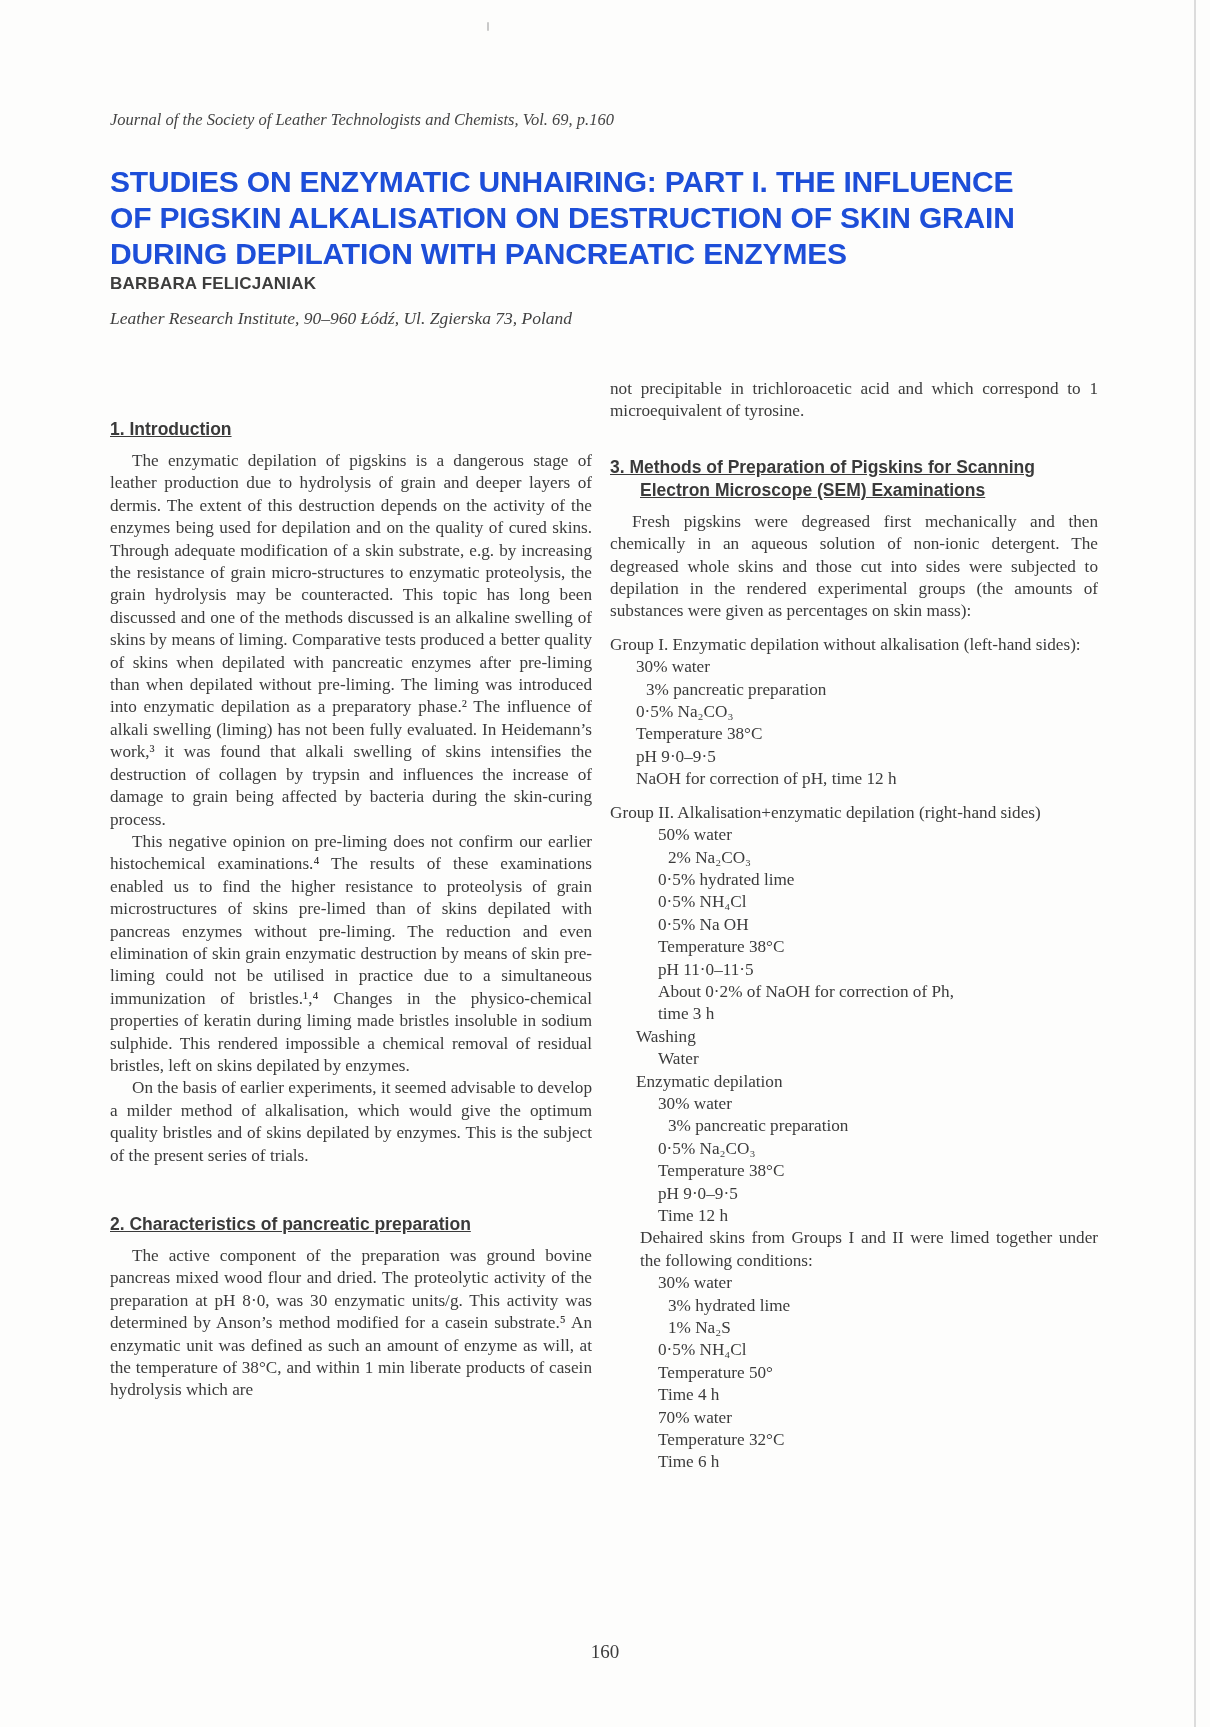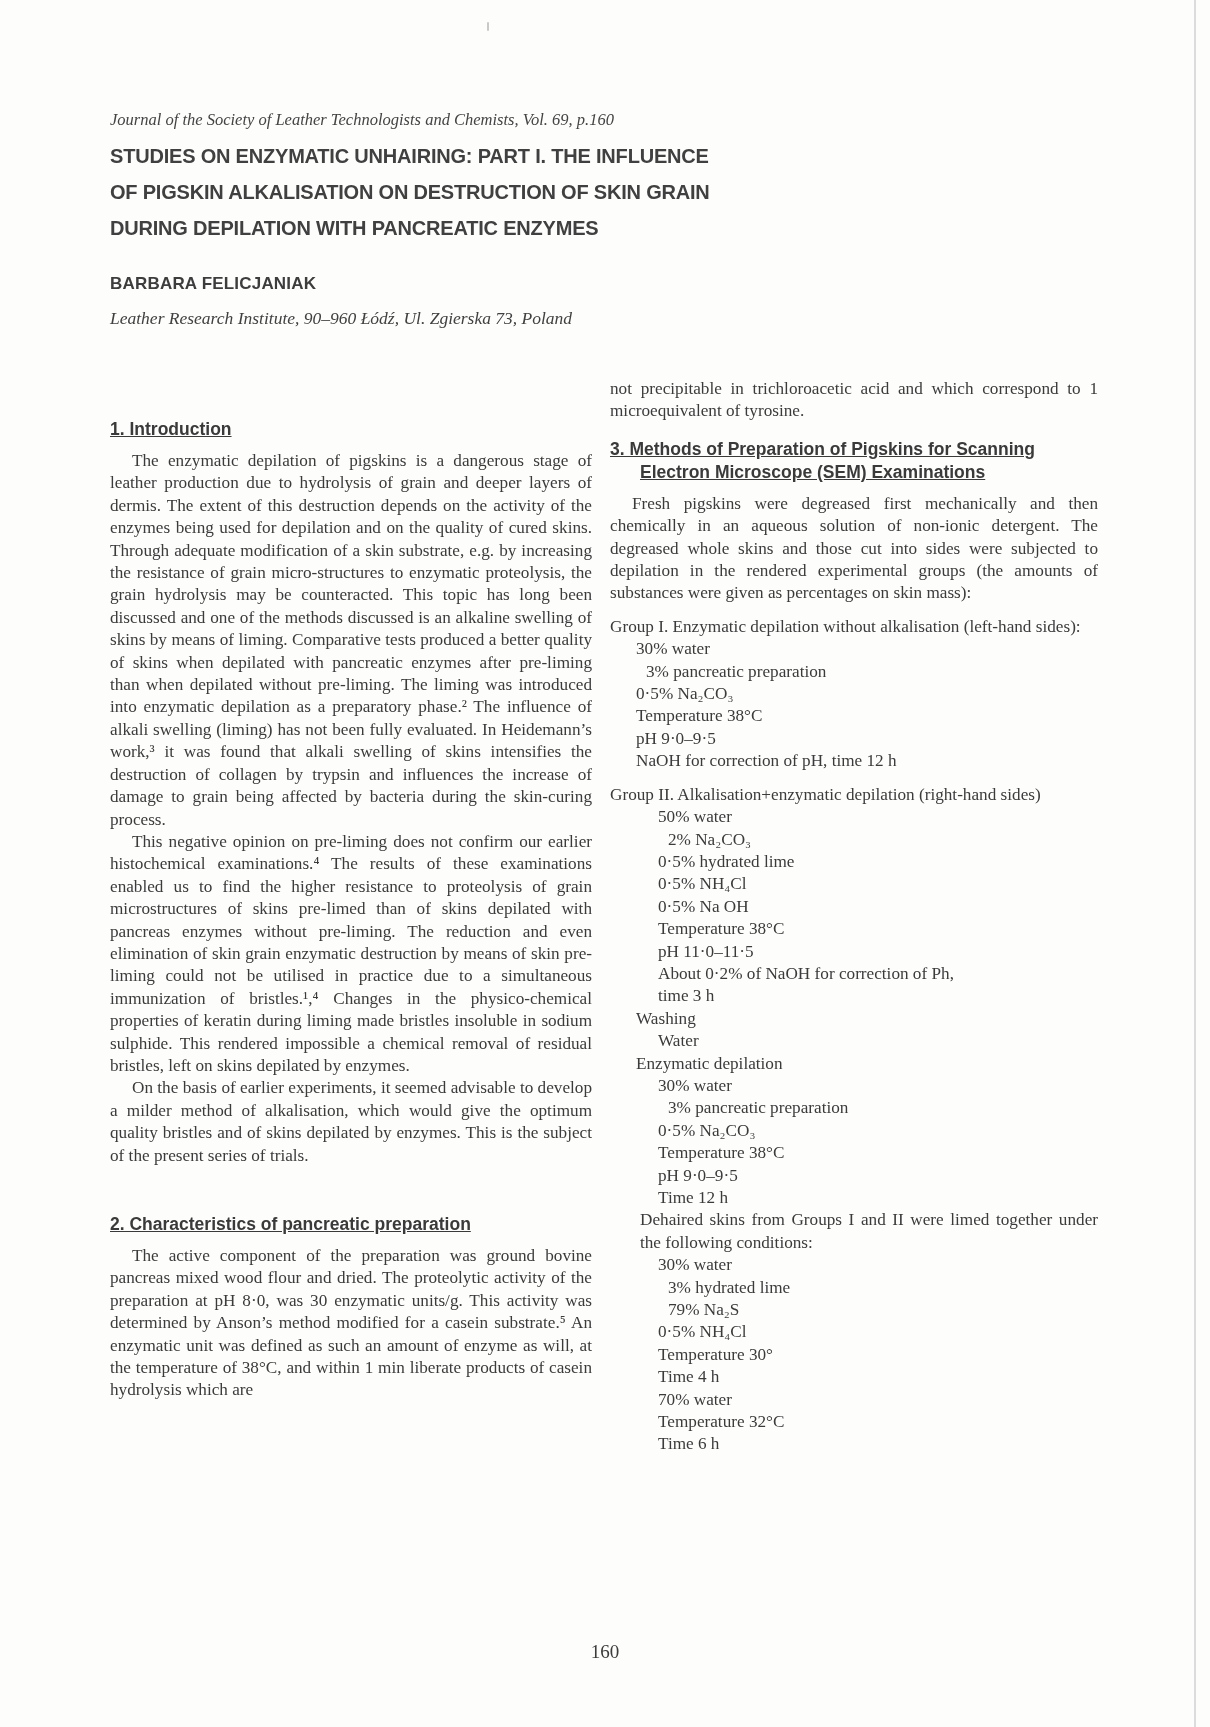--- a/index.html
+++ b/index.html
@@ -17,24 +17,24 @@
   }
   .scan-speck{
     position:absolute;left:487px;top:22px;width:2px;height:9px;
     background:#c9c9c9;border-radius:1px;
   }
   .journal-line{
     position:absolute;left:110px;top:110px;width:900px;
     font-style:italic;font-size:16.5px;color:#444;
   }
   .title{
-    position:absolute;left:110px;top:138px;width:990px;
+    position:absolute;left:110px;top:164px;width:990px;
     font-family:"Liberation Sans","DejaVu Sans",sans-serif;
-    font-weight:bold;font-size:20px;line-height:36px;
-    color:#404040;letter-spacing:-0.2px;
+    font-weight:bold;font-size:30px;line-height:36px;
+    color:#1d4ed8;letter-spacing:-0.2px;
   }
   .author{
     position:absolute;left:110px;top:274px;width:600px;
     font-family:"Liberation Sans","DejaVu Sans",sans-serif;
     font-weight:bold;font-size:17px;color:#3d3d3d;letter-spacing:0.2px;
   }
   .affiliation{
     position:absolute;left:110px;top:308px;width:700px;
     font-style:italic;font-size:17.5px;color:#414141;
   }
@@ -44,21 +44,21 @@
   }
   .col-left{left:110px;width:482px;}
   .col-right{left:610px;width:488px;}
   .sec-heading{
     font-family:"Liberation Sans","DejaVu Sans",sans-serif;
     font-weight:bold;font-size:17.5px;color:#3a3a3a;
     text-align:left;line-height:23px;margin:0 0 9px 0;text-decoration:underline;
   }
   .sec-heading.h1-intro{margin-top:40px;}
   .sec-heading.h2{margin-top:46px;}
-  .sec-heading.h3{margin-top:15px;}
+  .sec-heading.h3{margin-top:33px;}
   .h3-hang{padding-left:30px;}
   p.body{margin:0;}
   p.body.indent{text-indent:22px;}
   p.body.gap-top{margin-top:11px;}
   .block-indent{padding-left:30px;margin-top:13px;}
   .list{text-align:left;}
   .li{white-space:nowrap;}
   .lvl1{padding-left:26px;}
   .lvl2{padding-left:36px;}
   .lvl3{padding-left:48px;}
@@ -130,23 +130,23 @@
         <div class="li lvl4">3% pancreatic preparation</div>
         <div class="li lvl3">0·5% Na₂CO₃</div>
         <div class="li lvl3">Temperature 38°C</div>
         <div class="li lvl3">pH 9·0–9·5</div>
         <div class="li lvl3">Time 12 h</div>
       </div>
     <p class="body block-indent">Dehaired skins from Groups I and II were limed together under the following conditions:</p>
     <div class="list">
         <div class="li lvl3">30% water</div>
         <div class="li lvl4">3% hydrated lime</div>
-        <div class="li lvl4">79% Na₂S</div>
+        <div class="li lvl4">1% Na₂S</div>
         <div class="li lvl3">0·5% NH₄Cl</div>
-        <div class="li lvl3">Temperature 30°</div>
+        <div class="li lvl3">Temperature 50°</div>
         <div class="li lvl3">Time 4 h</div>
         <div class="li lvl3">70% water</div>
         <div class="li lvl3">Temperature 32°C</div>
         <div class="li lvl3">Time 6 h</div>
       </div>
   </div>
 
   <div class="page-number">160</div>
 
 </div>

